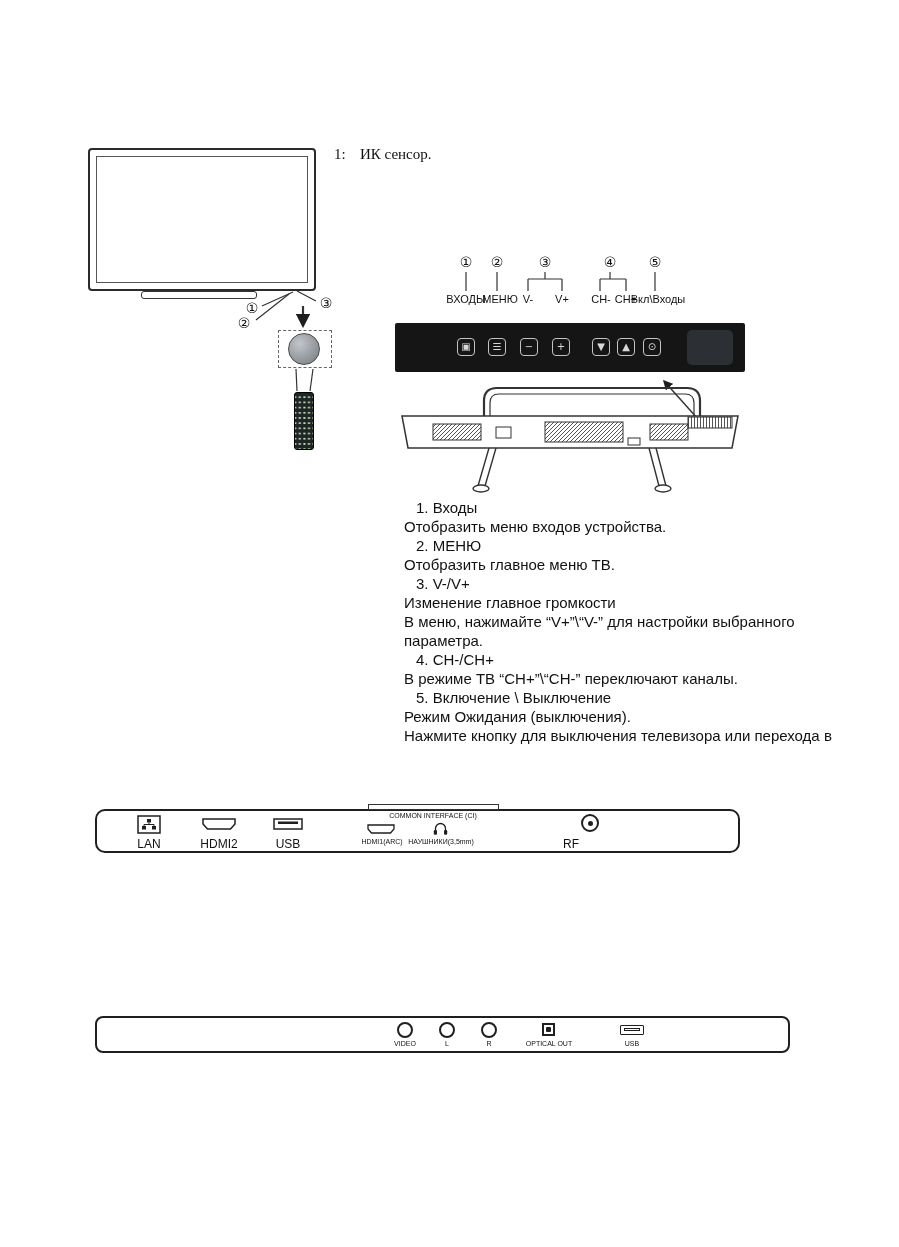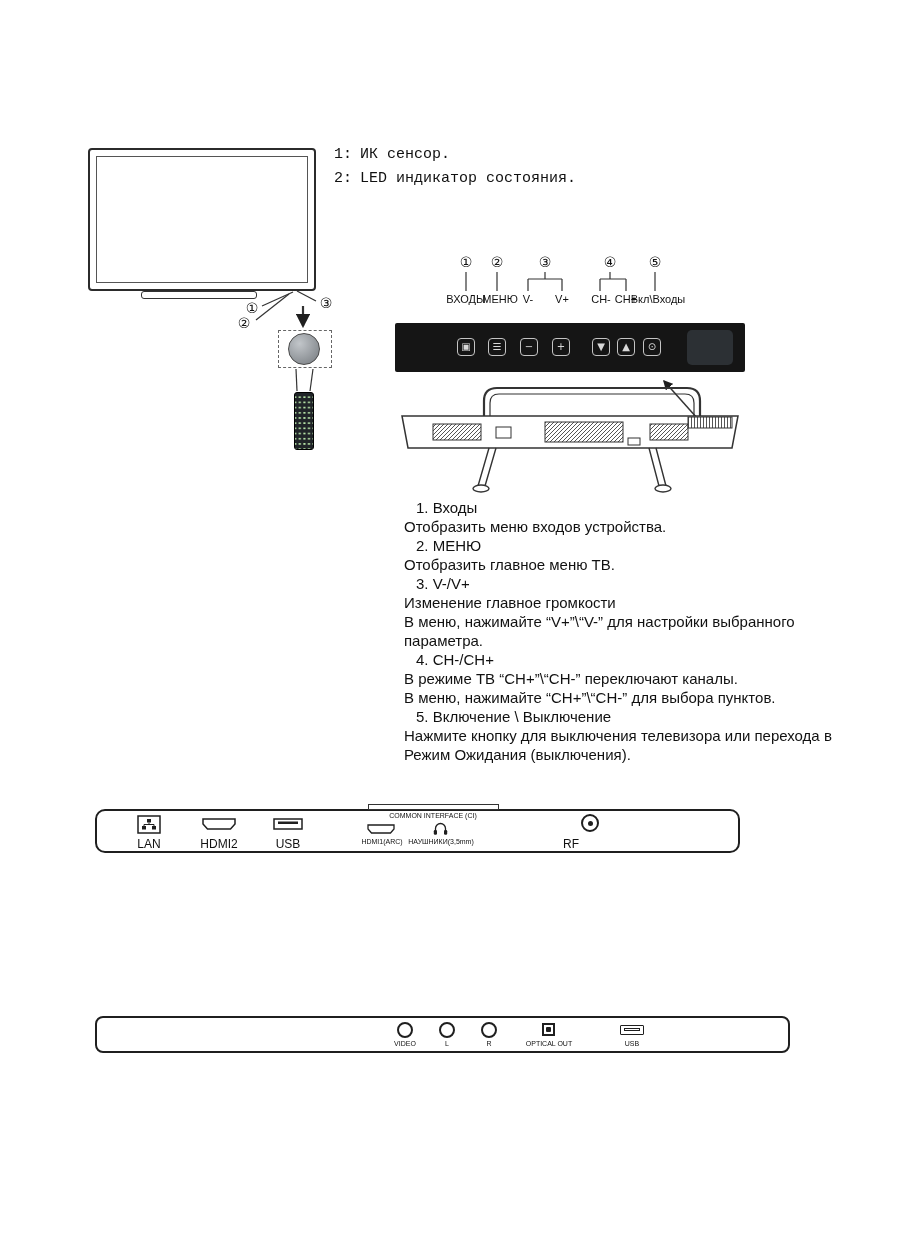--- a/index.html
+++ b/index.html
@@ -19,21 +19,21 @@
   
   .dashed-box{left:278px;top:330px;width:54px;height:38px;border:1.5px dashed #666}
   .sensor-circle{left:288px;top:333px;width:32px;height:32px;border-radius:50%;border:1px solid #4a4a4a;
       background:radial-gradient(circle at 35% 32%, #c2c6ca, #74797e)}
   .remote{left:294px;top:392px;width:20px;height:58px;border:1px solid #000;border-radius:3px;
       background-color:#202428;
       background-image:radial-gradient(circle,#b9e7a9 0.9px,transparent 1.2px);
       background-size:4.6px 5.2px;background-position:2.5px 12px}
 
   
-  .feature-list{left:334px;top:146px;width:300px;font-family:Liberation Mono, monospace;font-size:15px}
+  .feature-list{left:334px;top:146px;width:300px;font-family:Liberation Serif, serif;font-size:15px}
   .feat{margin-bottom:7px;white-space:nowrap}
   .fnum{display:inline-block;width:26px}
 
   
   .plabel{position:absolute;transform:translateX(-50%);font-size:11px;white-space:nowrap;color:#111}
   .cbar{left:395px;top:323px;width:350px;height:49px;background:#151515;border-radius:2px}
   .cbtn{position:absolute;top:15px;width:18px;height:18px;border:1.5px solid #c4c4c4;border-radius:4px;
         color:#d8d8d8;font-size:10px;line-height:1;display:flex;align-items:center;justify-content:center;
         font-family:"DejaVu Sans",sans-serif}
   .ir-window{position:absolute;left:292px;top:7px;width:46px;height:35px;background:#2c3034;border-radius:5px}
@@ -76,23 +76,20 @@
   <span class="abs co" style="left:318px;top:296px">③</span>
 
   <div class="abs dashed-box"></div>
   <div class="abs sensor-circle"></div>
   <div class="abs remote"></div>
 
   <div class="abs feature-list">
     <div class="feat">
       <span class="fnum">1:</span><span>ИК сенсор.</span>
     </div>
-    <div class="feat">
-      <span class="fnum">2:</span><span>LED индикатор состояния.</span>
-    </div>
   </div>
 
   <span class="abs co" style="left:458px;top:255px">①</span>
   <span class="abs co" style="left:489px;top:255px">②</span>
   <span class="abs co" style="left:537px;top:255px">③</span>
   <span class="abs co" style="left:602px;top:255px">④</span>
   <span class="abs co" style="left:647px;top:255px">⑤</span>
 
   <span class="plabel" style="left:466px;top:293px">ВХОДЫ</span>
   <span class="plabel" style="left:500px;top:293px">МЕНЮ</span>
@@ -131,24 +128,23 @@
     <div class="dline ind">1.  Входы</div>
     <div class="dline">Отобразить меню входов устройства.</div>
     <div class="dline ind">2. МЕНЮ</div>
     <div class="dline">Отобразить главное меню ТВ.</div>
     <div class="dline ind">3. V-/V+</div>
     <div class="dline">Изменение главное громкости</div>
     <div class="dline">В меню, нажимайте “V+”\“V-” для настройки выбранного</div>
     <div class="dline">параметра.</div>
     <div class="dline ind">4. CH-/CH+</div>
     <div class="dline">В режиме ТВ “CH+”\“CH-” переключают каналы.</div>
-    <div class="dline">В меню, нажимайте “CH+”\“CH-” для выбора пунктов.</div>
     <div class="dline ind">5. Включение \ Выключение</div>
+    <div class="dline">Режим Ожидания (выключения).</div>
     <div class="dline">Нажмите кнопку для выключения телевизора или перехода в</div>
-    <div class="dline">Режим Ожидания (выключения).</div>
   </div>
 
   <div class="abs io-panel io1"></div>
 
   <span class="abs icon-wrap" style="left:137px;top:815px">
     <svg width="24" height="19" viewBox="0 0 24 19">
       <rect x="1" y="1" width="22" height="17" fill="none" stroke="#1f1f1f" stroke-width="1.5"></rect>
       <rect x="10" y="4" width="4" height="3.5" fill="#1f1f1f"></rect>
       <rect x="5" y="11" width="4" height="3.5" fill="#1f1f1f"></rect>
       <rect x="15" y="11" width="4" height="3.5" fill="#1f1f1f"></rect>

